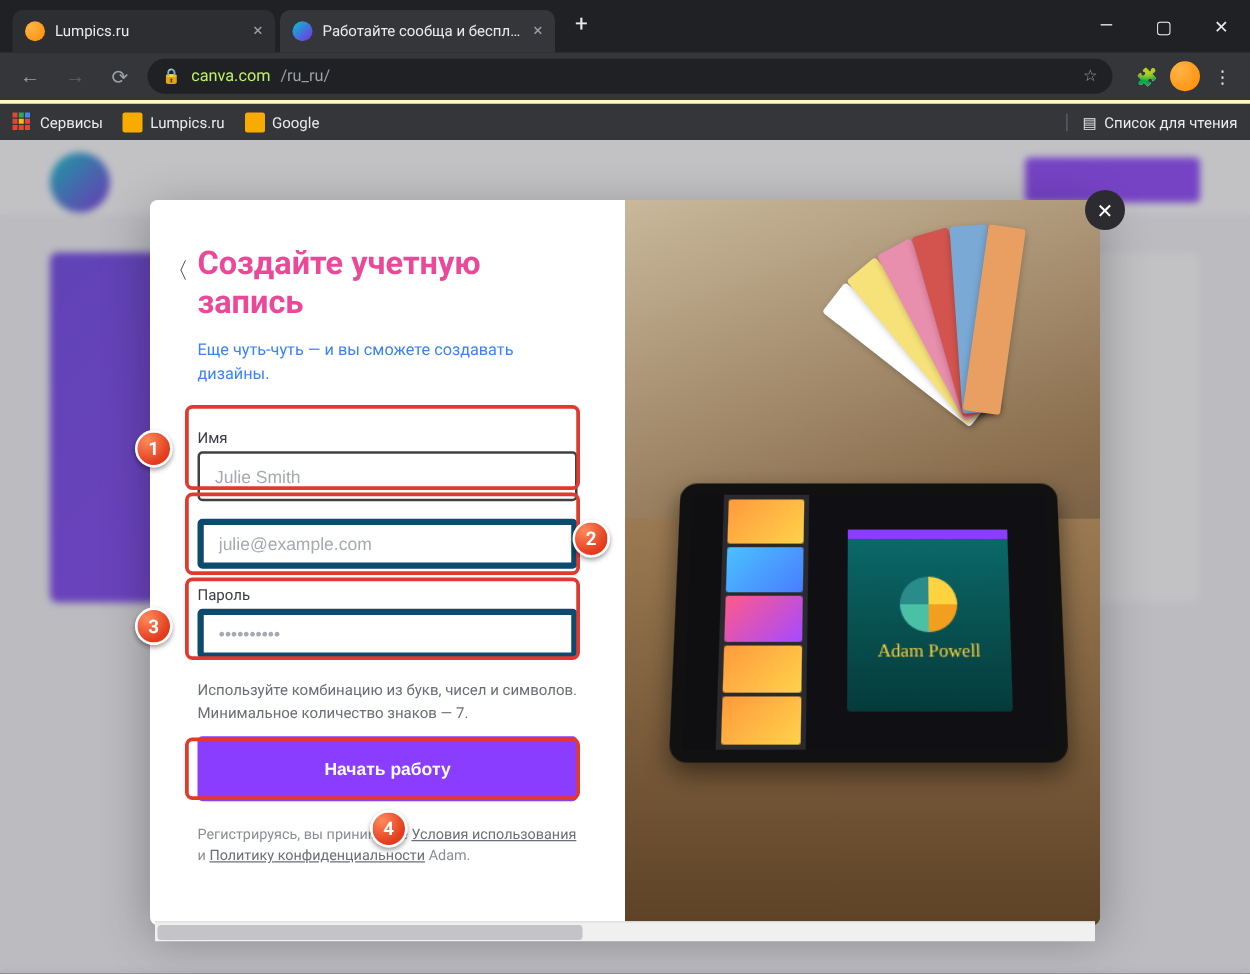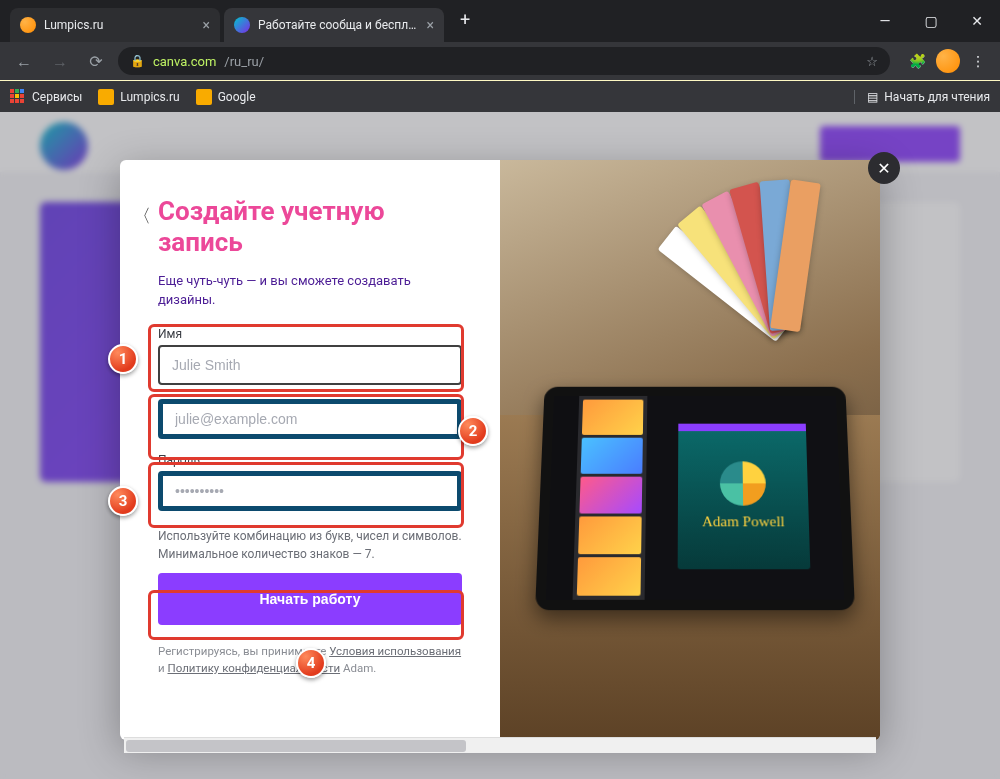--- a/index.html
+++ b/index.html
@@ -66,21 +66,21 @@
     gap:8px;
   }
   .lock { color:#9aa0a6; font-size:12px;}
   .ext-group{display:flex;align-items:center;gap:6px;margin-left:8px;}
   .ext-icon{width:24px;height:24px;border-radius:50%;display:flex;align-items:center;justify-content:center;color:#e8eaed;font-size:14px;}
   .avatar{background:radial-gradient(circle at 30% 30%, #ffb347, #ff8c00);}
 
   .bookmarkbar{
     height:32px;
     background:#35363a;
-    border-top:1px solid #fef9c3;
+    border-top:3px solid #fef9c3;
     display:flex;
     align-items:center;
     padding:0 10px;
     gap:16px;
     color:#e8eaed;
     font-size:12px;
   }
   .bm-item{display:flex;align-items:center;gap:6px;cursor:pointer;}
   .bm-icon{width:16px;height:16px;background:#f9ab00;border-radius:2px;}
   .bm-apps{width:16px;height:16px;display:grid;grid-template-columns:repeat(3,4px);grid-template-rows:repeat(3,4px);gap:1px;}
@@ -151,23 +151,23 @@
   }
   .modal-title{
     font-size:26px;
     font-weight:700;
     color:#ec4899;
     line-height:1.2;
     margin-bottom:14px;
   }
   .modal-sub{
     font-size:13px;
-    color:#4c1d95;
+    color:#3b82f6;
     line-height:1.4;
-    margin-bottom:18px;
+    margin-bottom:34px;
   }
   .field-label{
     font-size:12px;
     color:#3a3d44;
     margin-bottom:4px;
     display:block;
   }
   .field-input{
     width:100%;
     height:40px;
@@ -349,21 +349,21 @@
   <div class="bm-item">
     <div class="bm-icon"></div>
     <span>Lumpics.ru</span>
   </div>
   <div class="bm-item">
     <div class="bm-icon"></div>
     <span>Google</span>
   </div>
   <div class="reading">
     <span>▤</span>
-    <span>Начать для чтения</span>
+    <span>Список для чтения</span>
   </div>
 </div>
 
 <div class="page-bg">
   <div class="logo"></div>
   <div class="hero-btn"></div>
   <div class="panel"></div>
   <div class="panel2"></div>
 </div>
 <div class="overlay-blur"></div>

